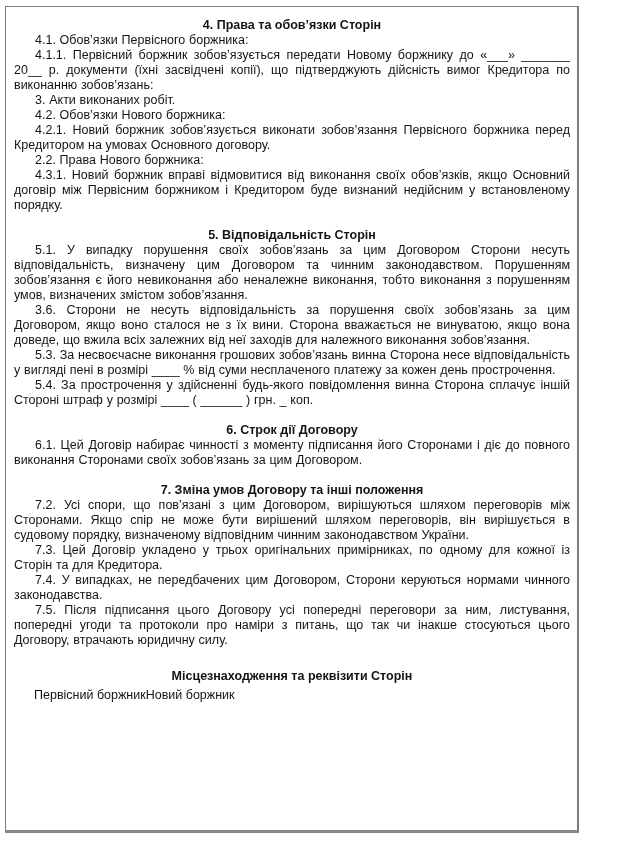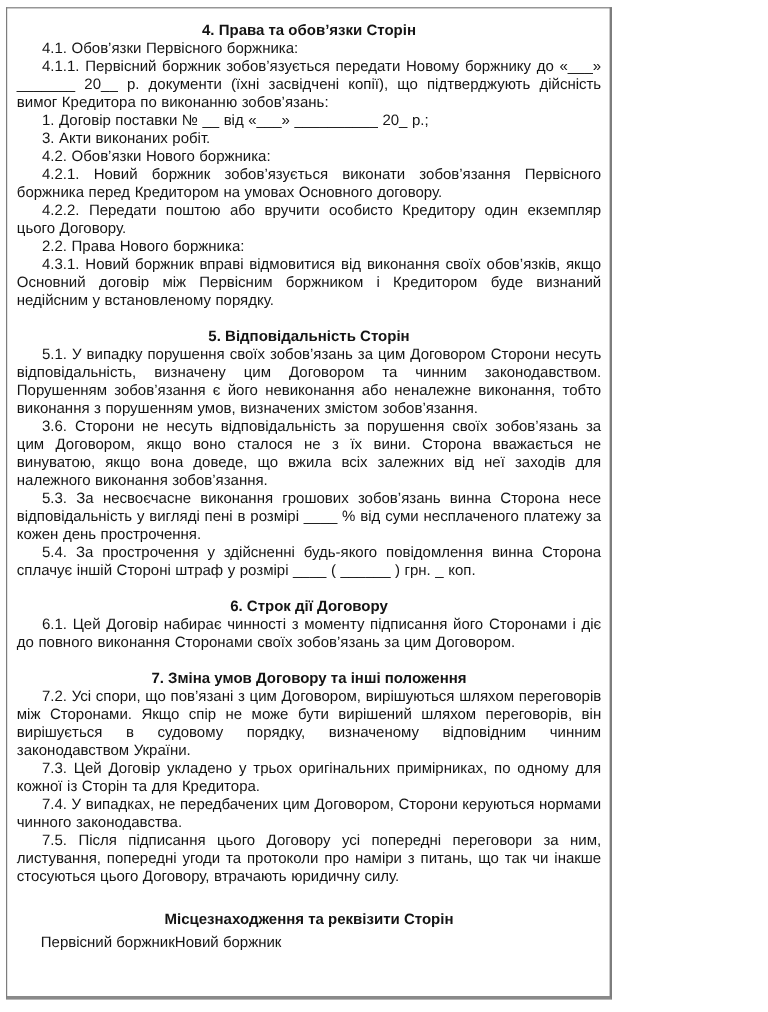--- a/index.html
+++ b/index.html
@@ -12,21 +12,21 @@
       height: 843px;
       position: relative;
       font-family: "Liberation Sans", sans-serif;
       color: #141414;
       -webkit-font-smoothing: antialiased;
     }
     .page {
       position: absolute;
       left: 5px;
       top: 6px;
-      width: 505px;
+      width: 574px;
       height: 827px;
       box-sizing: border-box;
       border: 1px solid #7d7d7d;
       border-right-width: 2px;
       border-bottom: 3px solid #8a8a8a;
       background: #ffffff;
       padding: 9px 7px 0 8px;
       overflow: hidden;
     }
     .section-heading {
@@ -70,25 +70,23 @@
 </head>
 <body>
 
 <div class="page">
 
   <div class="section">
     <h3 class="section-heading">4. Права та обов’язки Сторін</h3>
     <div class="paras">
         <p>4.1. Обов’язки Первісного боржника:</p>
         <p>4.1.1. Первісний боржник зобов’язується передати Новому боржнику до «___» _______ 20__ р. документи (їхні засвідчені копії), що підтверджують дійсність вимог Кредитора по виконанню зобов’язань:</p>
-        <p>1. Договір поставки № __ від «___» __________ 20_ р.;</p>
         <p>3. Акти виконаних робіт.</p>
         <p>4.2. Обов’язки Нового боржника:</p>
         <p>4.2.1. Новий боржник зобов’язується виконати зобов’язання Первісного боржника перед Кредитором на умовах Основного договору.</p>
-        <p>4.2.2. Передати поштою або вручити особисто Кредитору один екземпляр цього Договору.</p>
         <p>2.2. Права Нового боржника:</p>
         <p>4.3.1. Новий боржник вправі відмовитися від виконання своїх обов’язків, якщо Основний договір між Первісним боржником і Кредитором буде визнаний недійсним у встановленому порядку.</p>
       </div>
   </div>
 
   <div class="section">
     <h3 class="section-heading">5. Відповідальність Сторін</h3>
     <div class="paras">
         <p>5.1. У випадку порушення своїх зобов’язань за цим Договором Сторони несуть відповідальність, визначену цим Договором та чинним законодавством. Порушенням зобов’язання є його невиконання або неналежне виконання, тобто виконання з порушенням умов, визначених змістом зобов’язання.</p>
         <p>3.6. Сторони не несуть відповідальність за порушення своїх зобов’язань за цим Договором, якщо воно сталося не з їх вини. Сторона вважається не винуватою, якщо вона доведе, що вжила всіх залежних від неї заходів для належного виконання зобов’язання.</p>

